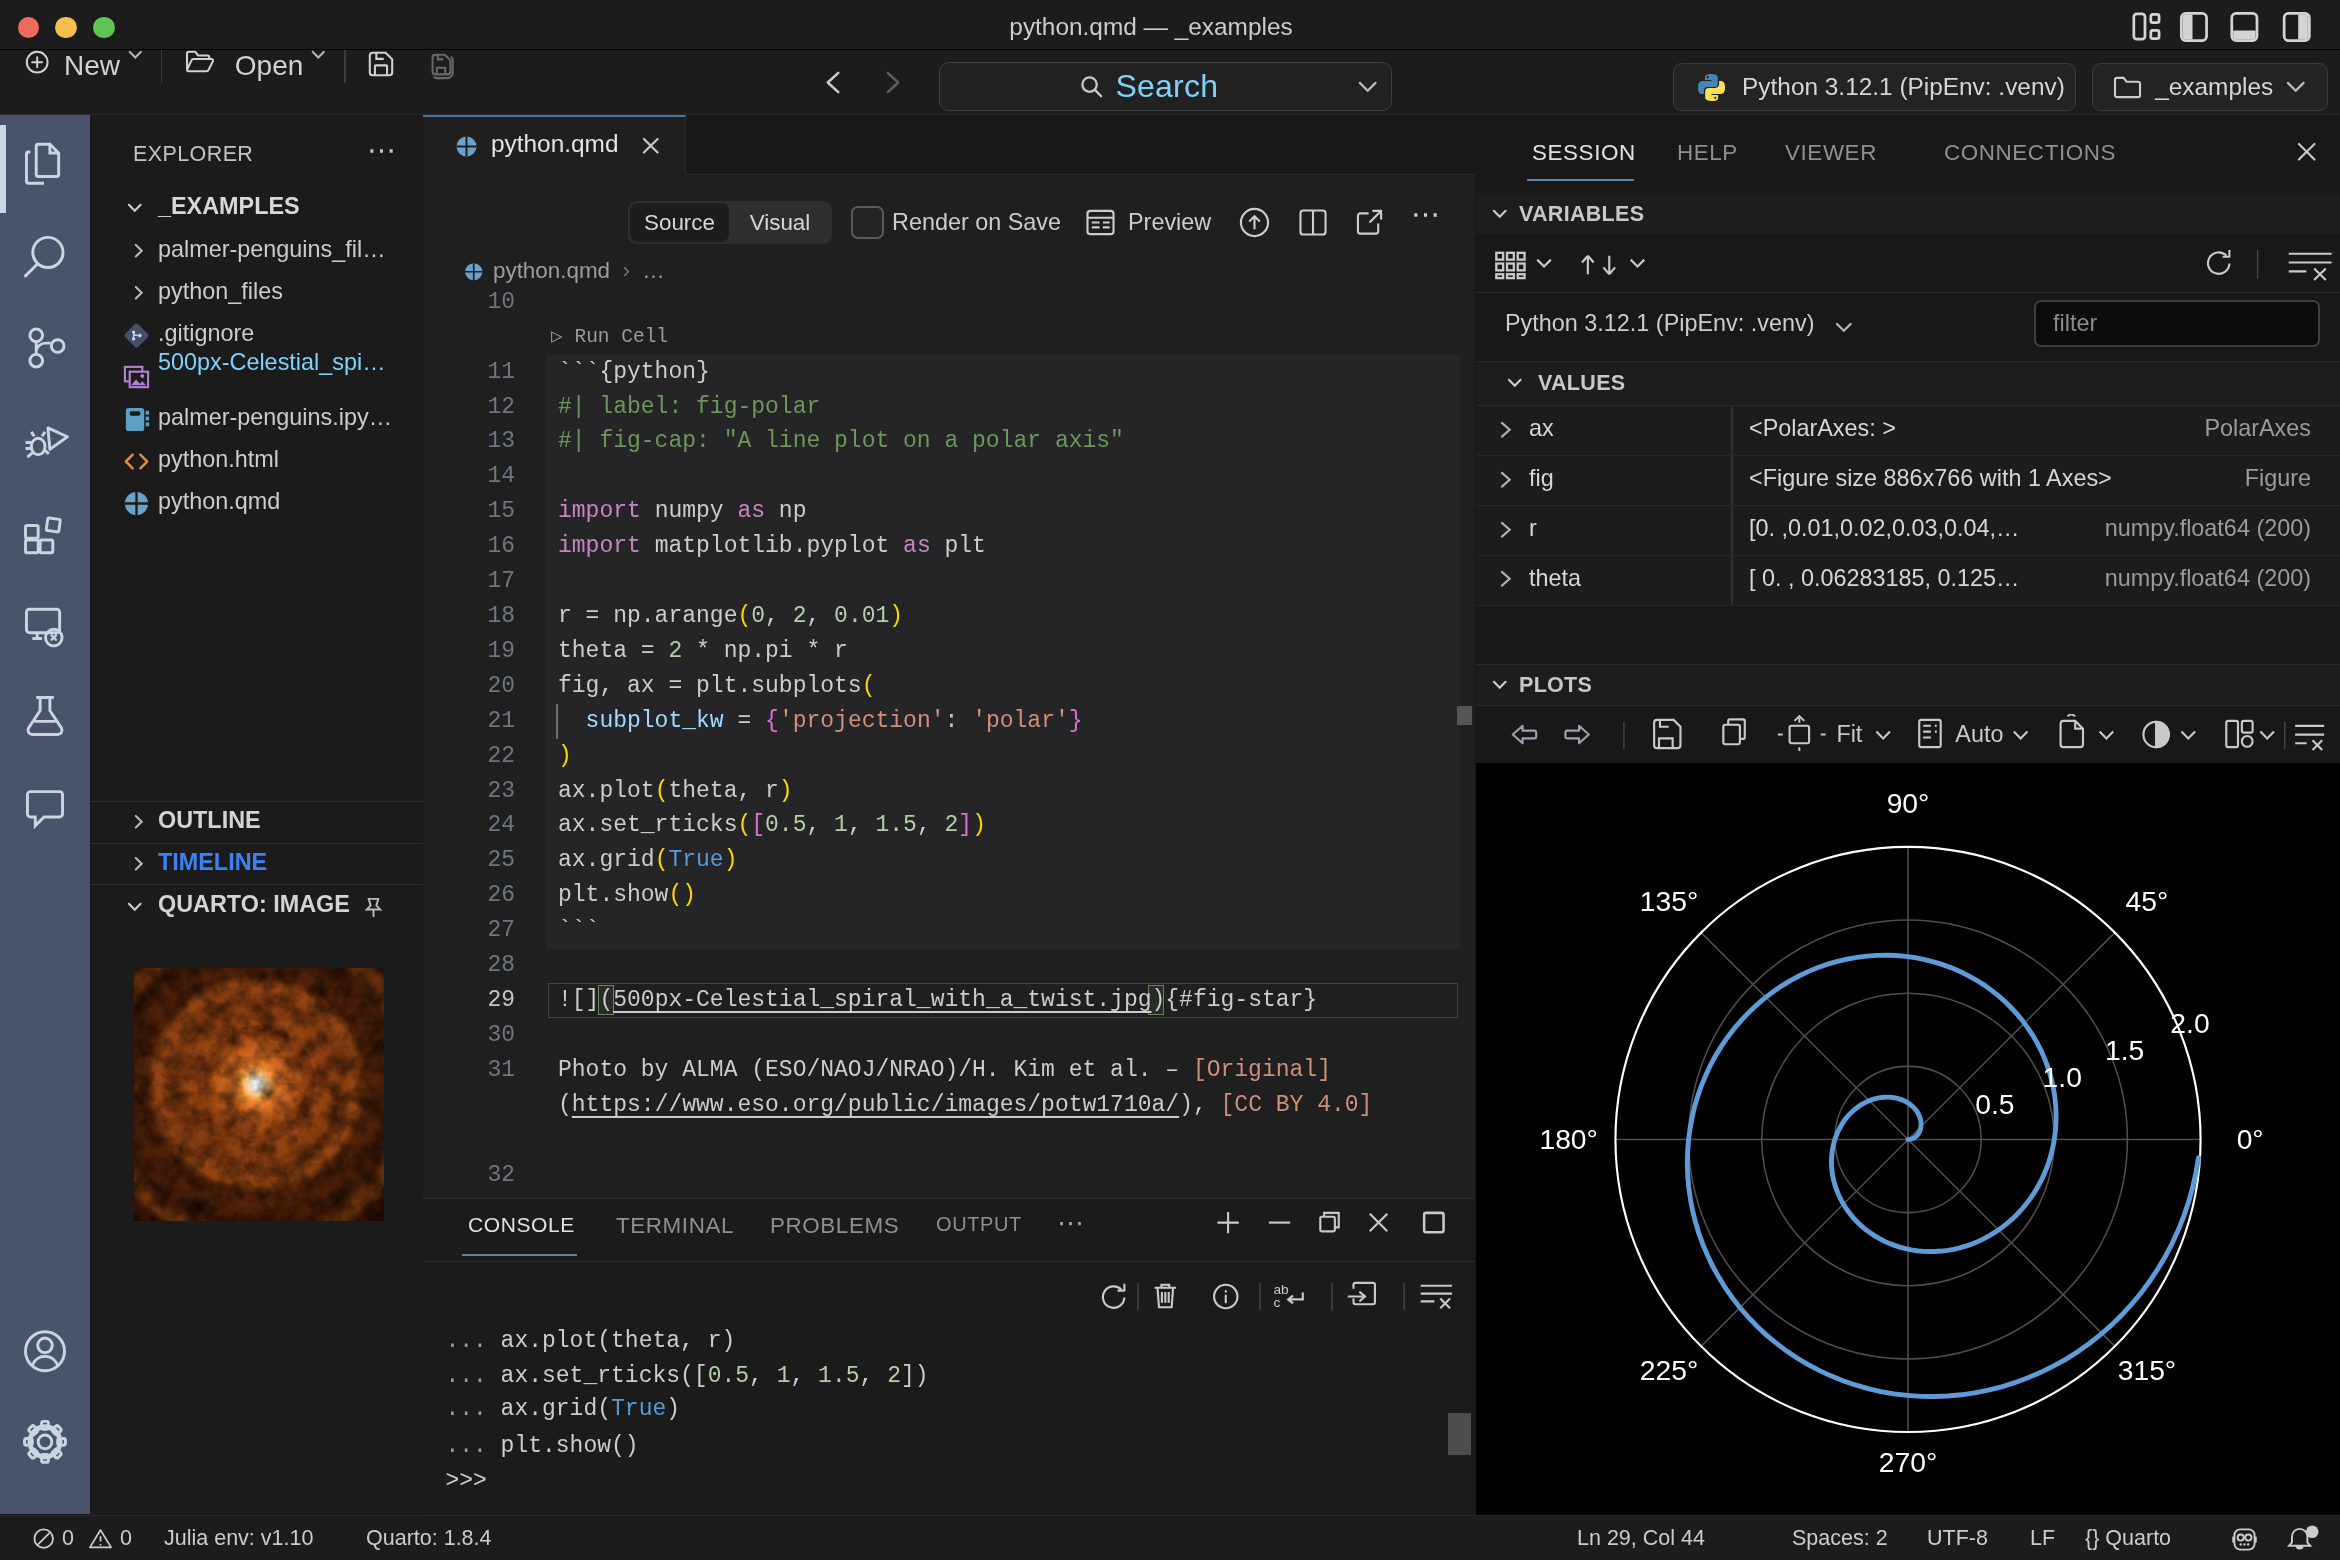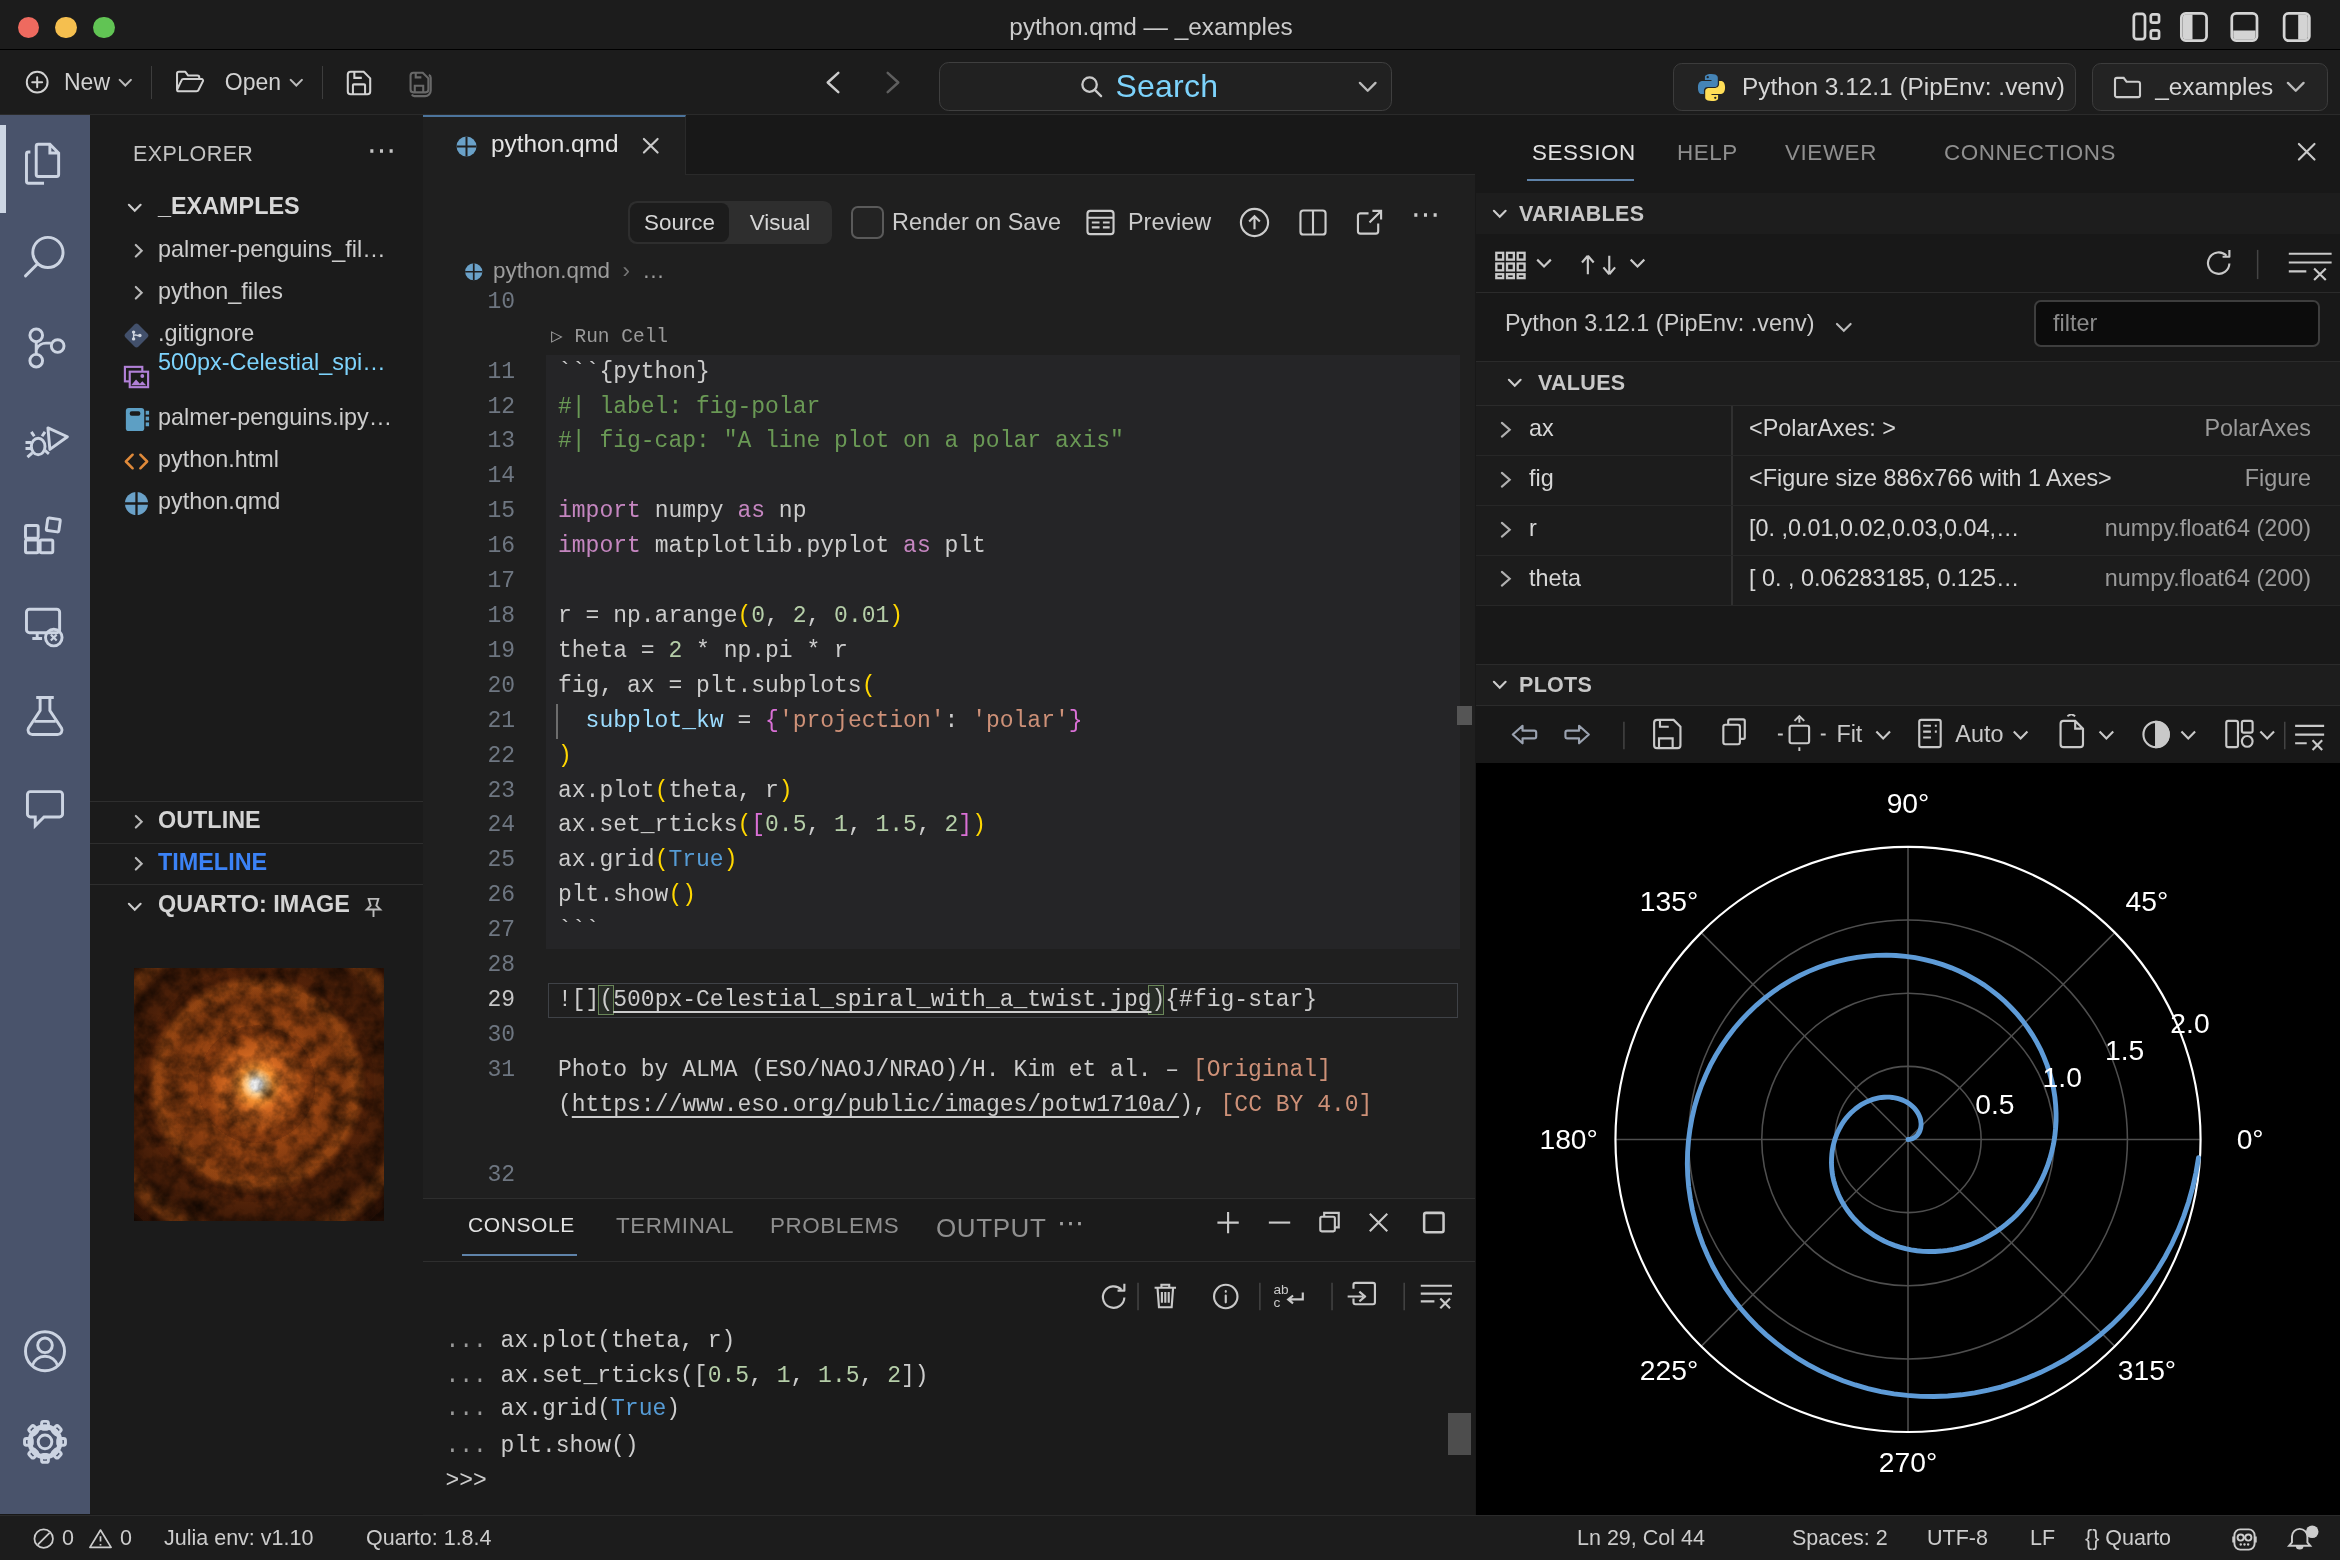--- a/index.html
+++ b/index.html
@@ -32,21 +32,21 @@
       <rect x="1.5" y="2.5" width="26" height="28" rx="4.5" stroke="#d4d4d4" stroke-width="2.8" fill="none"></rect>
       <path d="M3 20 h23 v6 a3.5 3.5 0 0 1-3.5 3.5 H6.5 A3.5 3.5 0 0 1 3 26 z" fill="#d4d4d4"></path>
     </g>
   <g transform="translate(155,0)">
       <rect x="1.5" y="2.5" width="26" height="28" rx="4.5" stroke="#d4d4d4" stroke-width="2.8" fill="none"></rect>
       <path d="M16 3.5 h6.5 A3.5 3.5 0 0 1 26 7 v19 a3.5 3.5 0 0 1-3.5 3.5 H16 z" fill="#d4d4d4"></path>
     </g>
 </svg>
 
 <div class="abs" style="left:0;top:50px;width:2341px;height:65px;background:#1c1c1c;border-bottom:1px solid #2a2a2a"></div>
-<div class="abs" style="left:25px;top:50px;height:65px;display:flex;align-items:center;font-size:23px;color:#d2d2d2">
+<div class="abs" style="left:25px;top:50px;height:65px;display:flex;align-items:flex-start;font-size:28px;color:#d2d2d2">
   <svg width="24.4" height="24.4" viewBox="0 0 27 27">
       <circle cx="13.5" cy="13.5" r="11.5" stroke="#d2d2d2" stroke-width="2.2" fill="none"></circle>
       <path d="M13.5 8 v11 M8 13.5 h11" stroke="#d2d2d2" stroke-width="2.2" stroke-linecap="round"></path>
     </svg>
   <span style="margin-left:14.6px">New</span>
   <svg style="margin-left:7.8px" width="14.6" height="9.8" viewBox="0 0 17 11">
       <path d="M2 2 L8.5 8.5 L15 2" stroke="#bbbbbb" stroke-width="2.4" fill="none" stroke-linecap="round"></path>
     </svg>
   <div style="width:1.5px;height:33px;background:#3d3d3d;margin:0 22.4px 0 18.5px"></div>
   <svg width="30" height="25" viewBox="0 0 32 27">
@@ -373,21 +373,21 @@
   <div class="row" style="left:135px;top:938px"><span class="wh">Photo by ALMA (ESO/NAOJ/NRAO)/H. Kim et al. – </span><span class="st">[Original]</span></div>
   <div class="row" style="left:135px;top:973px"><span class="wh">(</span><span class="wh" style="text-decoration:underline;text-underline-offset:4.9px">https://www.eso.org/public/images/potw1710a/</span><span class="wh">), </span><span class="st">[CC BY 4.0]</span></div>
 
   <div class="abs" style="left:1034px;top:591px;width:14.6px;height:18.5px;background:#555555"></div>
 
   <div class="abs" style="left:0;top:1083px;width:1052px;height:317px;background:#1b1b1b;border-top:1.5px solid #2e2e2e">
     <div class="abs" style="left:45px;top:13.7px;font-size:21px;color:#e2e2e2;letter-spacing:0.6px">CONSOLE</div>
     <div class="abs" style="left:39px;top:55px;width:115px;border-top:2.4px solid #5f83a9"></div>
     <div class="abs" style="left:193px;top:13.7px;font-size:22.4px;color:#8f8f8f;letter-spacing:0.6px">TERMINAL</div>
     <div class="abs" style="left:347px;top:13.7px;font-size:22.4px;color:#8f8f8f;letter-spacing:0.6px">PROBLEMS</div>
-    <div class="abs" style="left:513px;top:13.7px;font-size:26px;color:#8f8f8f;letter-spacing:0.6px">OUTPUT</div>
+    <div class="abs" style="left:513px;top:13.7px;font-size:20px;color:#8f8f8f;letter-spacing:0.6px">OUTPUT</div>
     <div class="abs" style="left:634px;top:7.8px;font-size:27px;color:#9f9f9f;letter-spacing:1px">⋯</div>
     <svg class="abs" style="left:792px;top:9.8px" width="263" height="33" viewBox="0 0 270 34">
       <g stroke="#c9c9c9" stroke-width="2.2" fill="none">
         <path d="M13 3 v22 M2 14 h22"></path>
         <path d="M55 14 h22"></path>
         <g>
             <rect x="108" y="8" width="15" height="15" rx="1.5"></rect>
             <path d="M112 8 v-4 h15 v15 h-4"></path>
           </g>
         <path d="M159 5 L177 23 M177 5 L159 23"></path>

